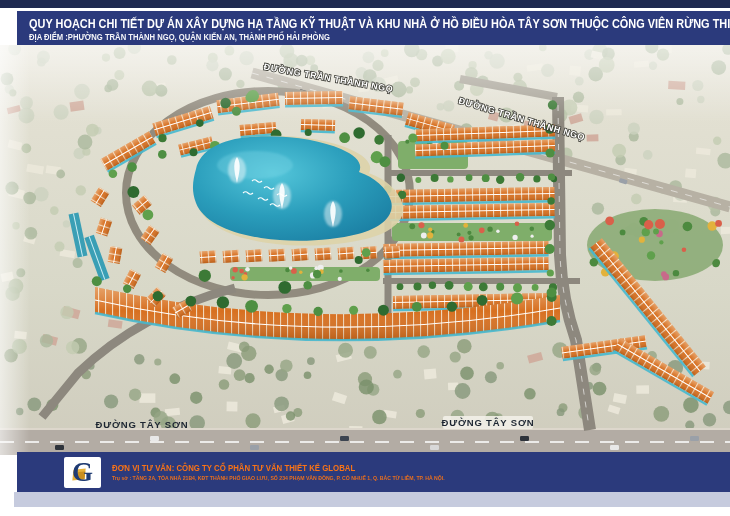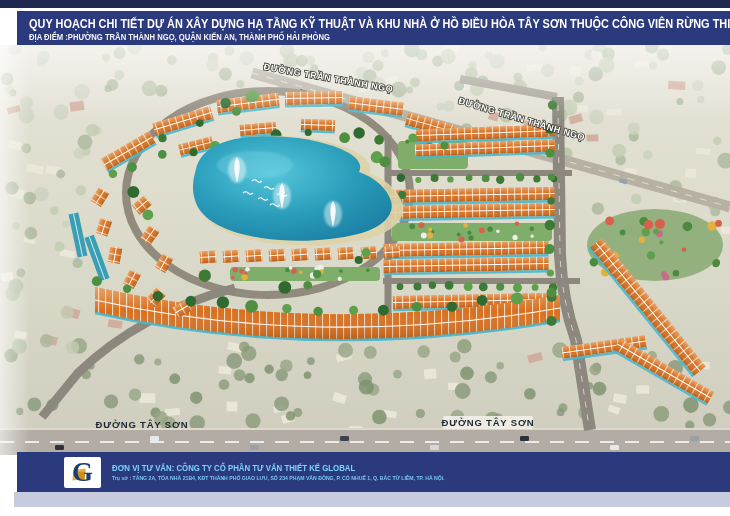--- a/index.html
+++ b/index.html
@@ -15,21 +15,21 @@
   .aerial{position:absolute;left:0;top:45px;width:730px;height:410px;}
   .footer{position:absolute;left:17px;top:452px;width:713px;height:40px;background:#2b3a7c;
           display:flex;align-items:center;}
   .logo-box{width:37px;height:31px;background:#fff;border-radius:2px;margin-left:47px;
             position:relative;display:flex;align-items:center;justify-content:center;}
   .logo-g{font-family:"Liberation Serif",serif;font-weight:700;font-size:27px;color:#1f3b73;
           line-height:27px;position:relative;z-index:2;}
   .logo-gold{position:absolute;left:9px;top:12px;width:12px;height:11px;background:#e8b23a;
              transform:skewX(-12deg) rotate(-6deg);z-index:1;}
   .logo-gold:after{content:"";position:absolute;left:5px;top:3px;width:7px;height:8px;background:#c98f1f;}
-  .footer-text{margin-left:11px;color:#7dd3fc;}
+  .footer-text{margin-left:11px;color:#f97316;}
   .footer-text .f1{font-size:8.5px;font-weight:700;white-space:nowrap;display:block;
                    transform:scaleX(.92);transform-origin:left center;line-height:11px;}
   .footer-text .f2{font-size:5.6px;font-weight:700;white-space:nowrap;display:block;
                    transform:scaleX(.92);transform-origin:left center;line-height:8px;opacity:.92;}
   .lavender{position:absolute;left:14px;top:492px;width:716px;height:15px;background:#c6cbde;}
   svg text{font-family:"Liberation Sans",sans-serif;}
   .road-label-light{font-size:9px;font-weight:700;letter-spacing:.6px;fill:#fff;
                     stroke:#3a3a33;stroke-width:1.6px;paint-order:stroke;}
   .road-label-dark{font-size:9.5px;font-weight:700;letter-spacing:.8px;fill:#1c2531;}
 </style>

